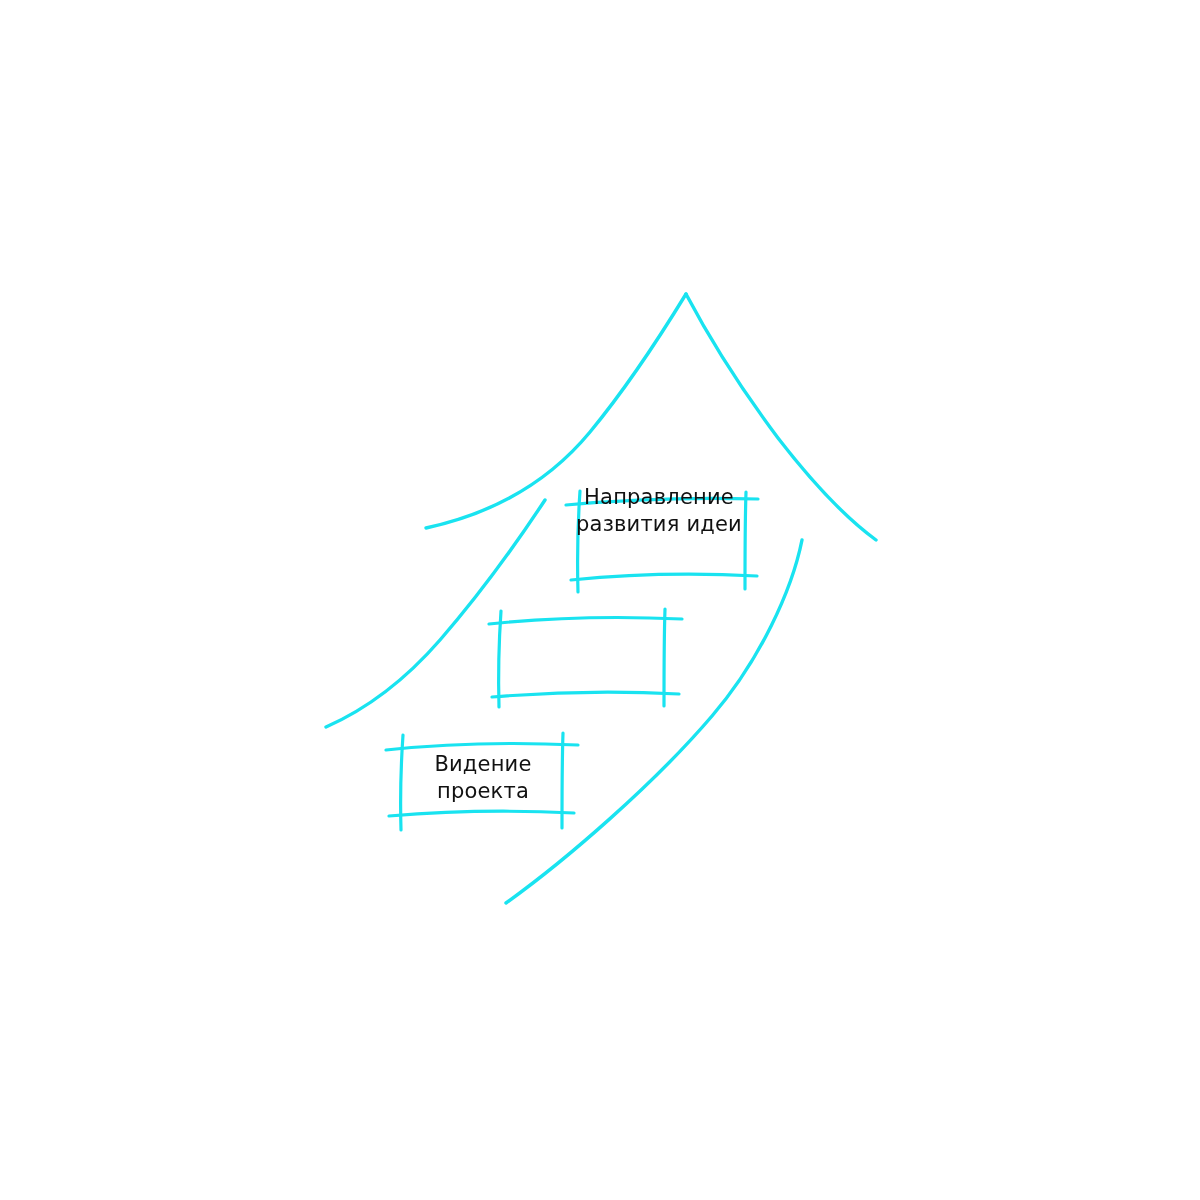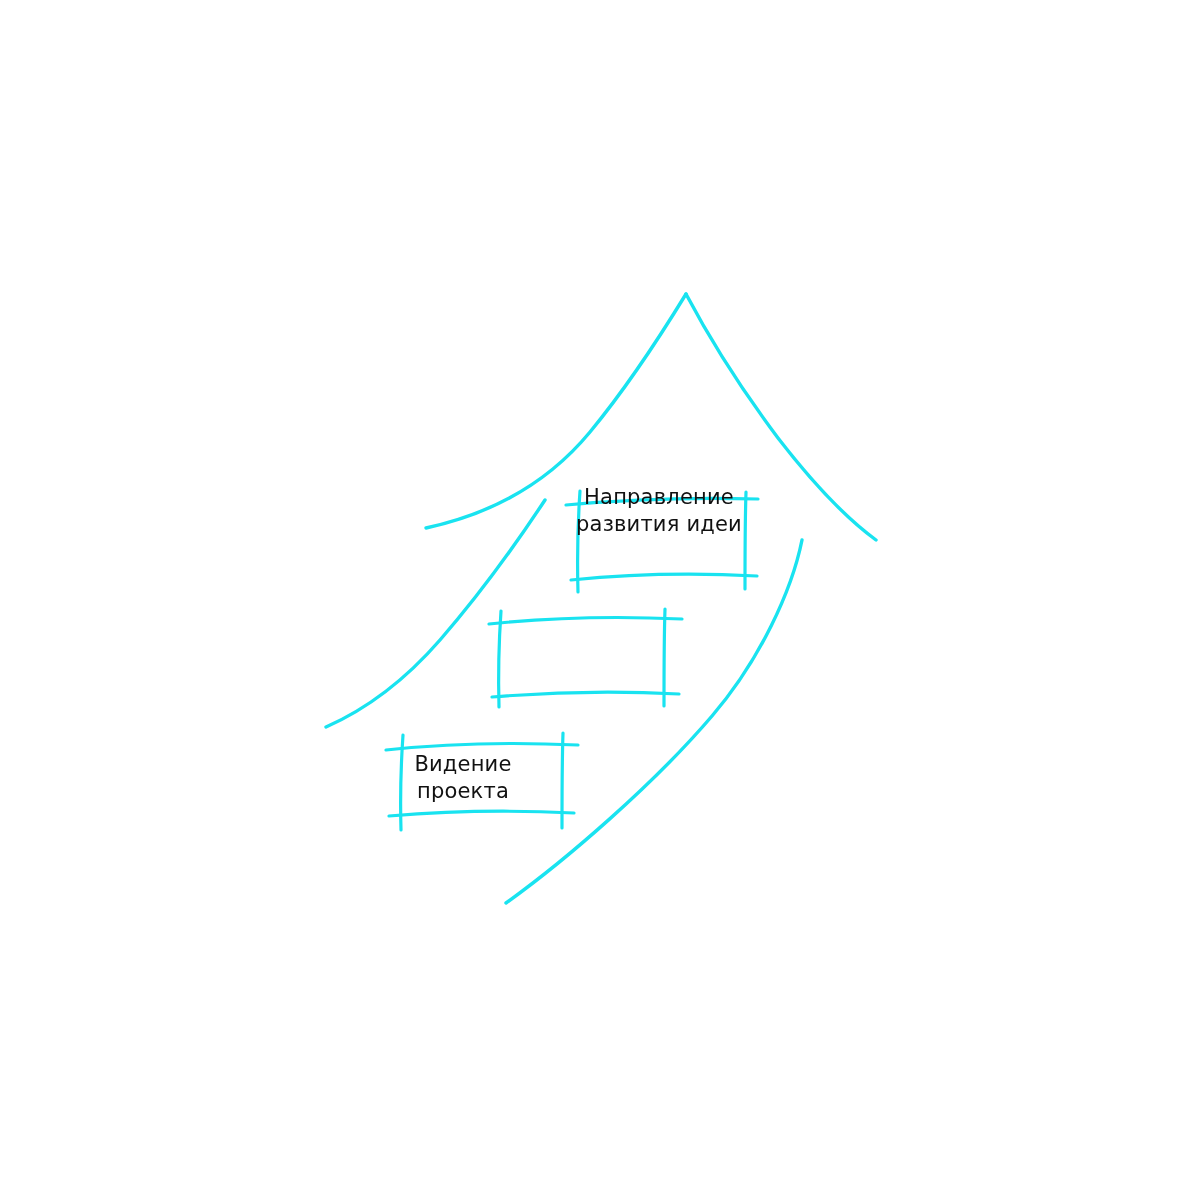--- a/index.html
+++ b/index.html
@@ -54,21 +54,21 @@
     font-size: 21px;
   }
   #label-1 {
     left: 498px;
     top: 614px;
     width: 168px;
     height: 86px;
     font-size: 21px;
   }
   #label-2 {
-    left: 380px;
+    left: 400px;
     top: 740px;
     width: 166px;
     height: 76px;
     font-size: 21px;
   }
 </style>
 </head>
 <body>
 
 <div id="canvas">

